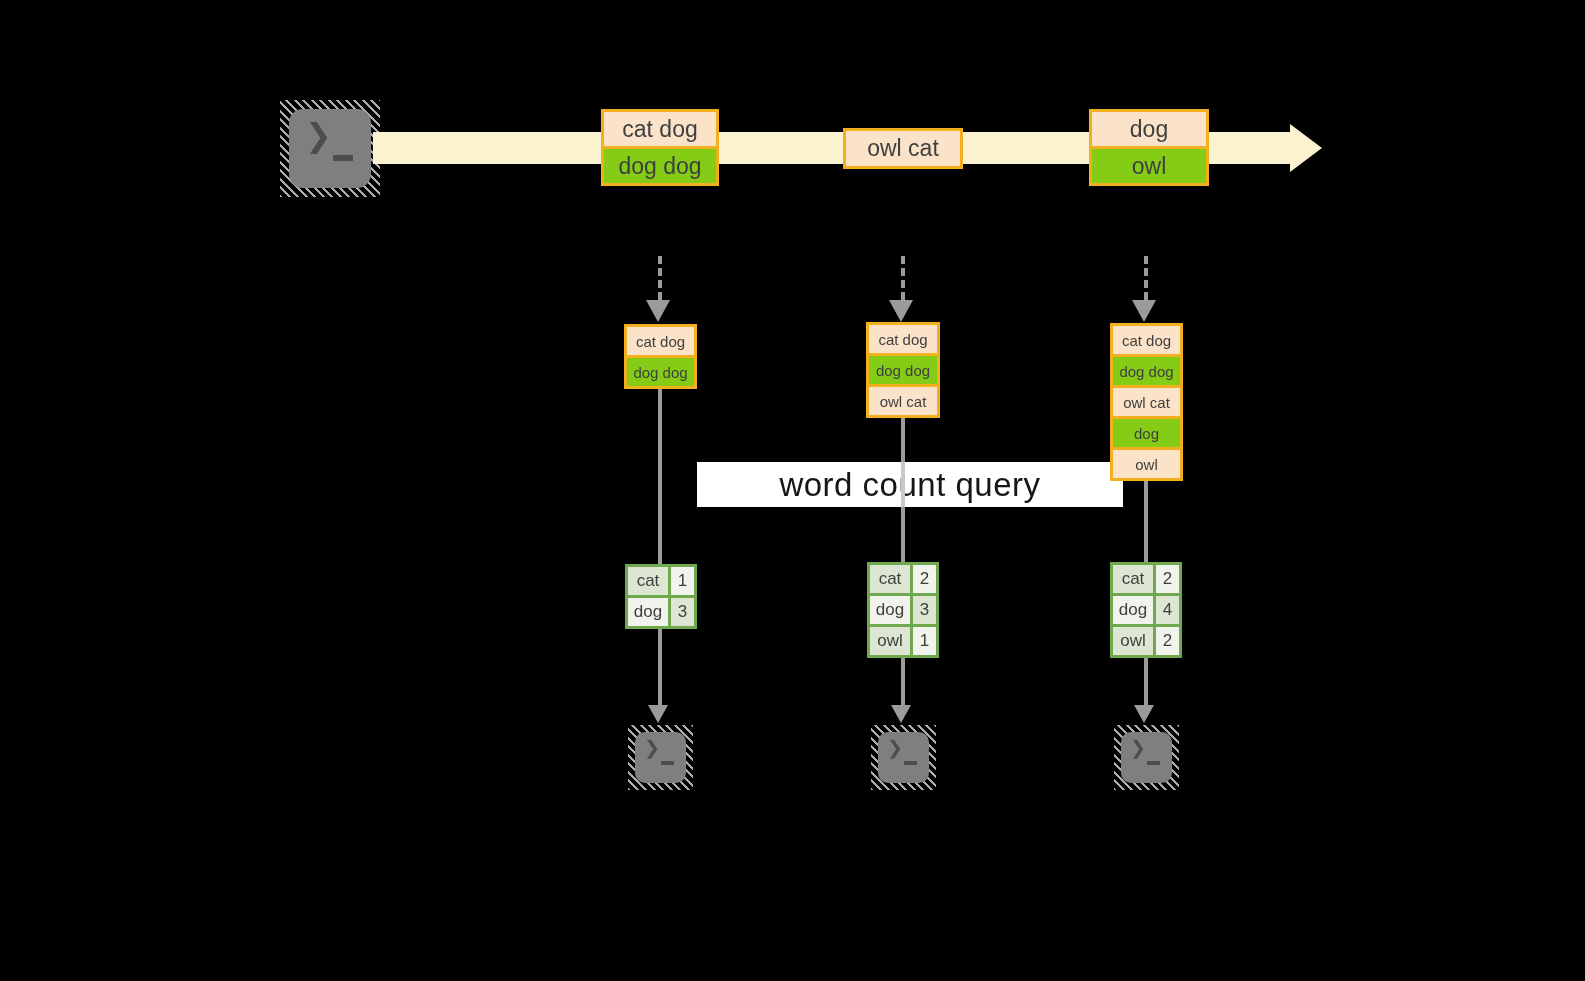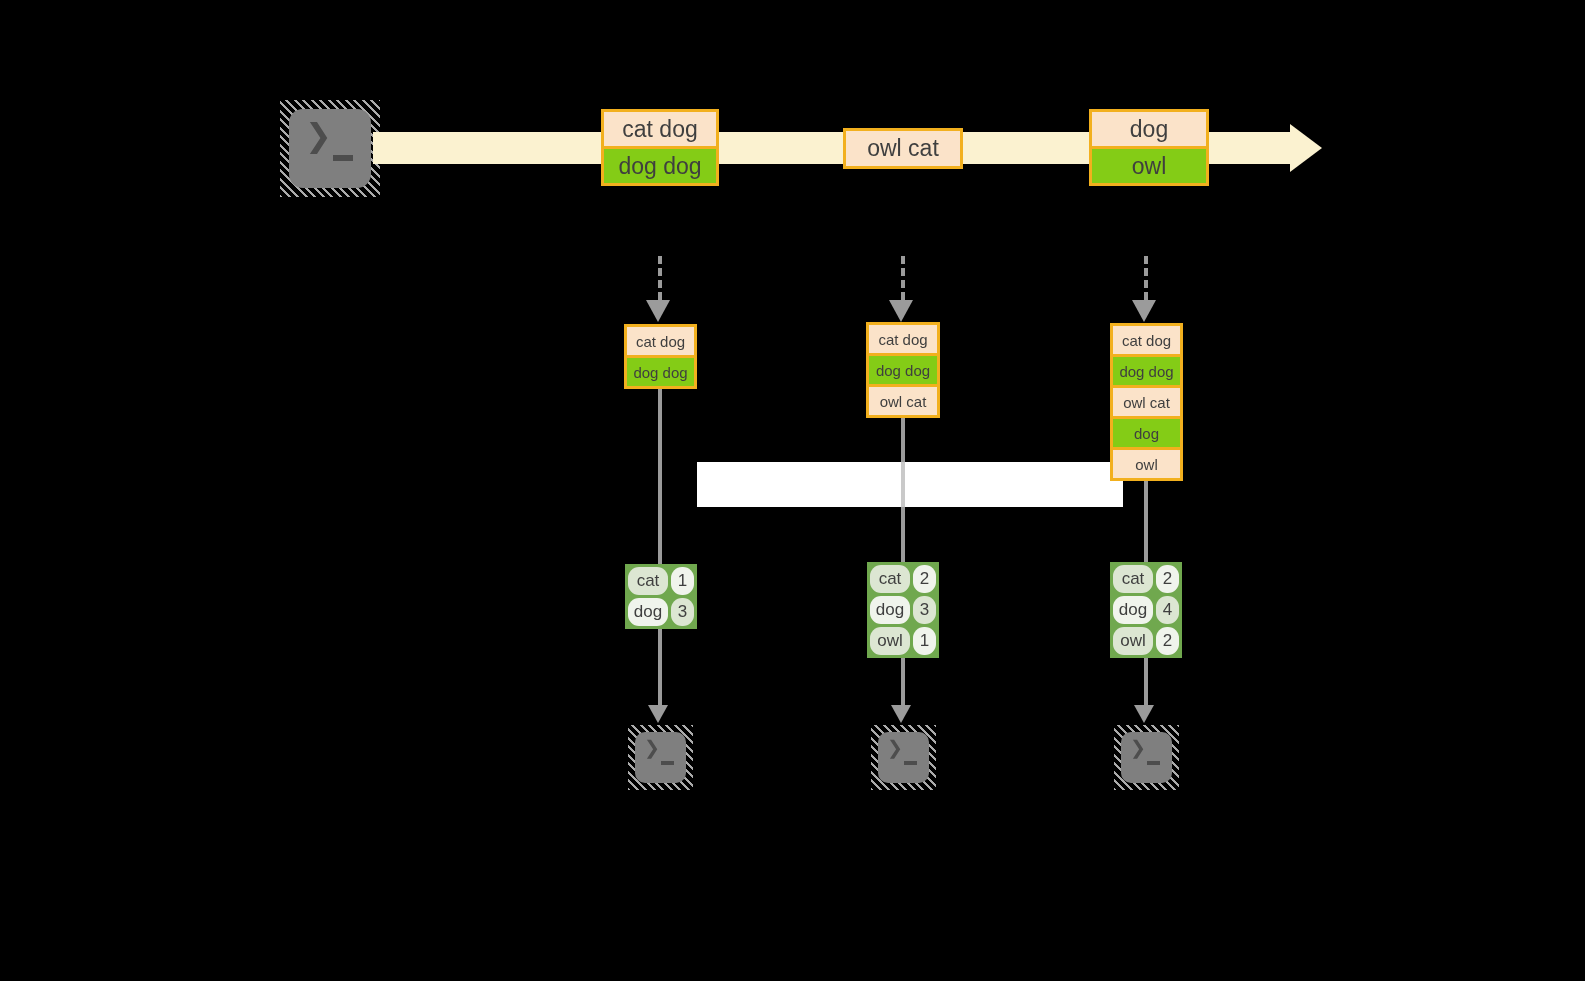--- a/index.html
+++ b/index.html
@@ -36,21 +36,21 @@
   .vline{width:4px;background:#9b9b9b;}
   .dash{width:0;border-left:4px dashed #9b9b9b;}
   .ahead{width:0;height:0;border-left:12px solid transparent;border-right:12px solid transparent;border-top:22px solid #9b9b9b;}
   .ahead.small{border-left-width:10px;border-right-width:10px;border-top-width:18px;}
   
   .band{background:#ffffff;display:flex;align-items:center;justify-content:center;}
   .band-label{font-size:33px;color:#161616;letter-spacing:.5px;}
   .band-line{position:absolute;top:0;bottom:0;width:4px;background:#c9c9c9;}
   
   .gtable{background:#70a84e;border:3px solid #70a84e;box-sizing:border-box;display:grid;grid-template-columns:40px 23px;gap:3px;}
-  .gcell{height:28px;display:flex;align-items:center;justify-content:center;font-size:17px;color:#3f3f3f;border-radius:11px;}
+  .gcell{height:28px;display:flex;align-items:center;justify-content:center;font-size:17px;color:#3f3f3f;}
   .g-dark{background:#dce6d2;}
   .g-light{background:#f0f4ec;}
 </style>
 </head>
 <body>
 
 <div class="stage">
 
   <div class="abs term big" style="left:280px;top:100px;width:100px;height:97px;">
     <div class="term-inner">
@@ -74,20 +74,21 @@
   <div class="abs vline" style="left:1144px;top:480px;height:82px;"></div>
 
   <div class="abs vline" style="left:658px;top:629px;height:77px;"></div>
   <div class="abs ahead small" style="left:648px;top:705px;"></div>
   <div class="abs vline" style="left:901px;top:658px;height:48px;"></div>
   <div class="abs ahead small" style="left:891px;top:705px;"></div>
   <div class="abs vline" style="left:1144px;top:658px;height:48px;"></div>
   <div class="abs ahead small" style="left:1134px;top:705px;"></div>
 
   <div class="abs band" style="left:697px;top:462px;width:426px;height:45px;">
+    <span class="band-label">word count query</span>
     <span class="band-line" style="left:204px;"></span>
   </div>
 
   <div class="abs obox stream-box" style="left:601px;top:109px;width:118px;">
     <div class="orow fill-a">cat dog</div>
     <div class="orow fill-b">dog dog</div>
   </div>
   <div class="abs obox stream-box single" style="left:843px;top:128px;width:120px;">
     <div class="orow fill-a">owl cat</div>
   </div>

